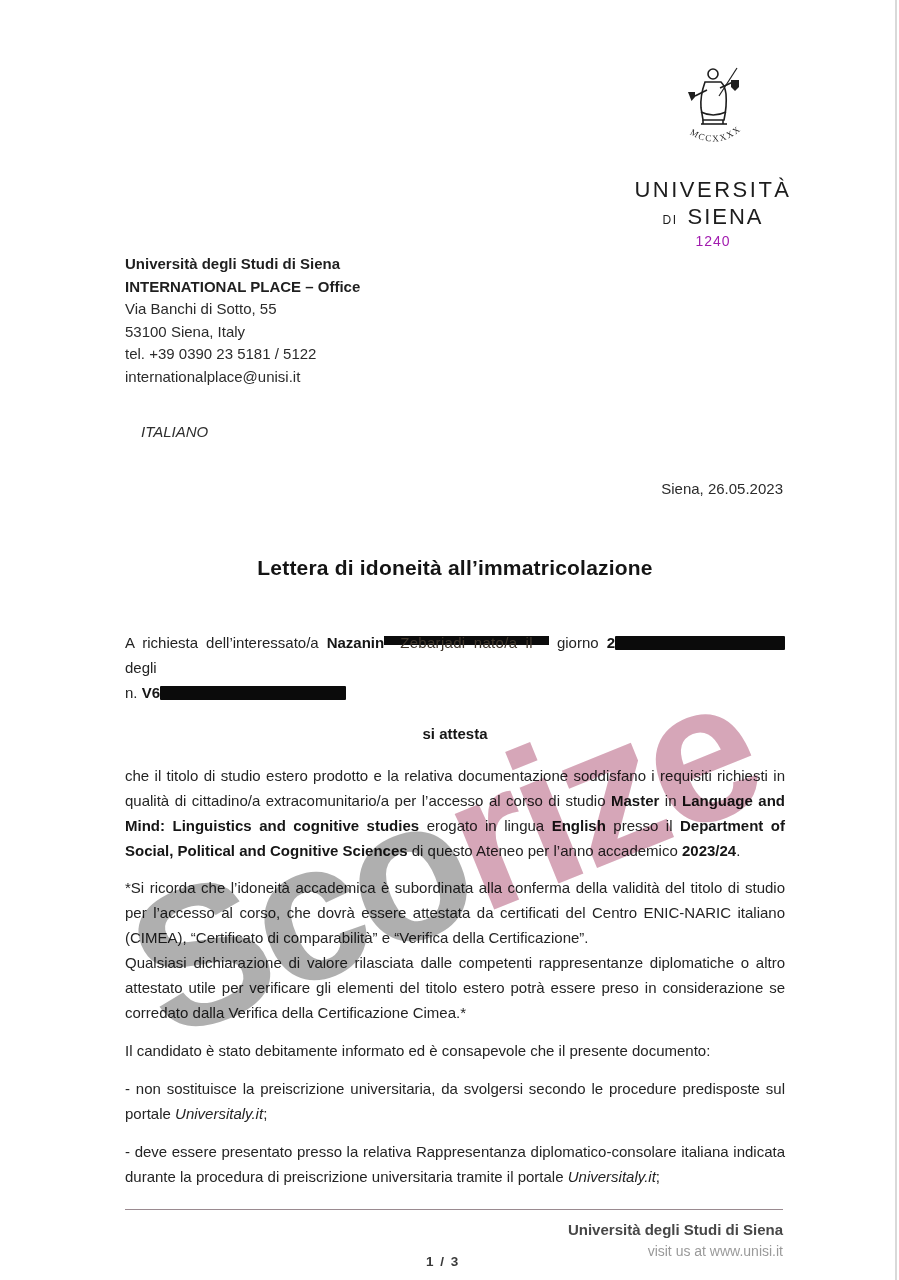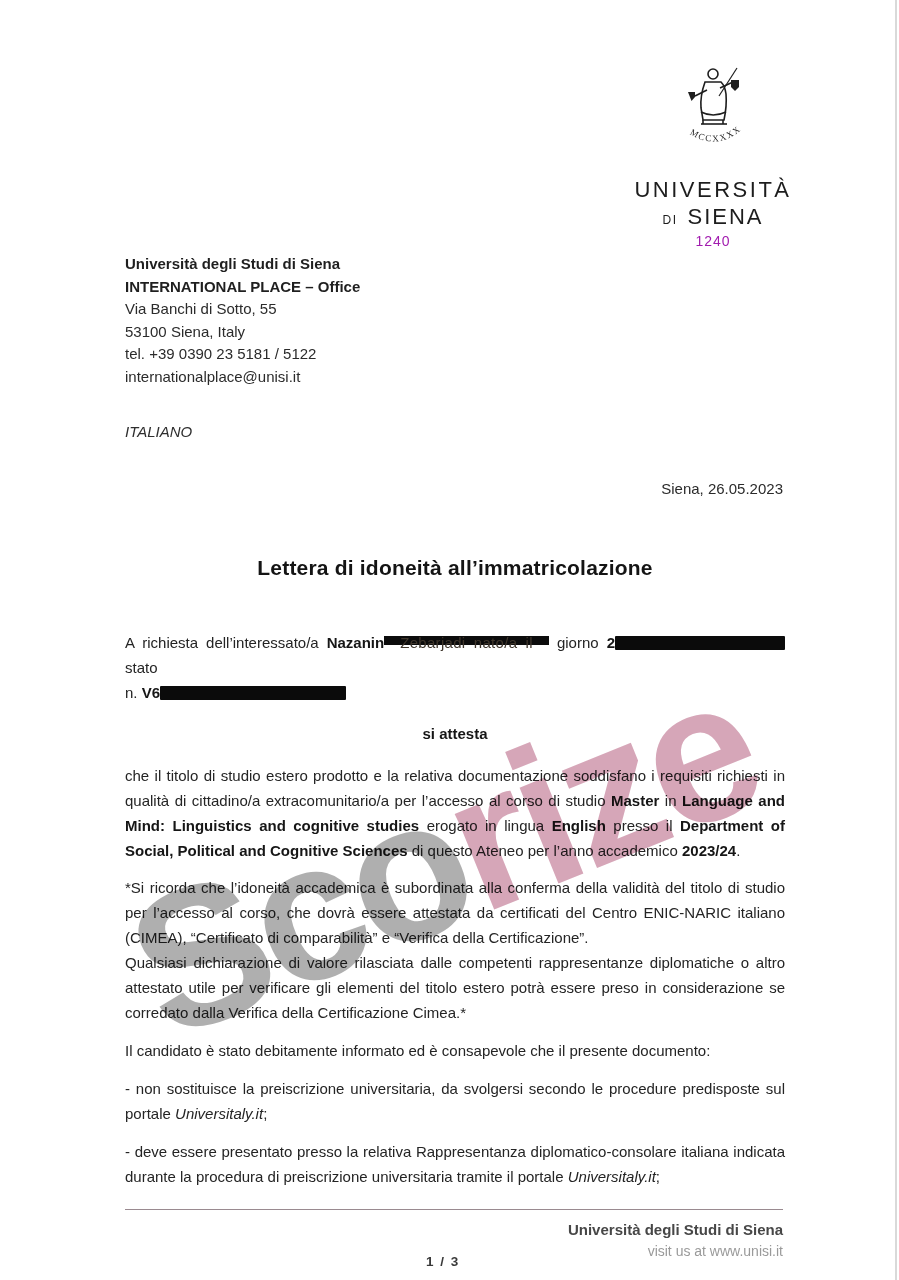--- a/index.html
+++ b/index.html
@@ -14,21 +14,21 @@
   .seal{width:112px;height:112px;margin:0 auto;display:block;}
   .uni1{font-size:22px;letter-spacing:2.5px;color:#1d1d1d;margin-top:19px;}
   .uni2{font-size:22px;letter-spacing:2px;color:#1d1d1d;margin-top:1px;}
   .uni2 .di{font-size:12px;letter-spacing:1.5px;margin-right:10px;}
   .founded{font-size:14px;color:#a21caf;margin-top:3px;letter-spacing:1px;}
 
   
   .sender{position:absolute;left:125px;top:253px;font-size:15px;line-height:22.5px;color:#2b2b2b;}
   .sender .bold{font-weight:bold;color:#1f1f1f;}
 
-  .lang{position:absolute;left:125px;top:423px;font-style:italic;font-size:15px;color:#2e2e2e;}
+  .lang{position:absolute;left:141px;top:423px;font-style:italic;font-size:15px;color:#2e2e2e;}
   .dateline{position:absolute;left:125px;top:480px;width:658px;text-align:right;font-size:15px;color:#2b2b2b;}
   .title{position:absolute;left:105px;top:556px;width:700px;text-align:center;font-weight:bold;font-size:21px;color:#141414;letter-spacing:0.2px;}
 
   
   .content{position:absolute;left:125px;top:630px;width:660px;font-size:15px;line-height:25px;text-align:justify;color:#242424;}
   .content p{margin:0;}
   .p-attesta{text-align:center;font-weight:bold;margin-top:16px !important;color:#161616;}
   .p-attested{margin-top:17px !important;}
   .p-reminder{margin-top:12px !important;}
   .p-informed{margin-top:13px !important;}
@@ -105,21 +105,21 @@
     <div>internationalplace@unisi.it</div>
   </div>
 
   <div class="lang">ITALIANO</div>
 
   <div class="dateline">Siena, 26.05.2023</div>
 
   <div class="title">Lettera di idoneità all’immatricolazione</div>
 
   <div class="content">
-    <p class="p-intro"><span>A richiesta dell’interessato/a </span><span class="b">Nazanin</span><span class="rf">Zebarjadi nato/a il</span><span> giorno </span><span class="b">2</span><span class="bar" style="width: 170px;"></span><span>stato</span><br><span>n. </span><span class="b">V6</span><span class="bar" style="width: 186px;"></span></p>
+    <p class="p-intro"><span>A richiesta dell’interessato/a </span><span class="b">Nazanin</span><span class="rf">Zebarjadi nato/a il</span><span> giorno </span><span class="b">2</span><span class="bar" style="width: 170px;"></span><span>degli</span><br><span>n. </span><span class="b">V6</span><span class="bar" style="width: 186px;"></span></p>
     <p class="p-attesta">si attesta</p>
     <p class="p-attested"><span>che il titolo di studio estero prodotto e la relativa documentazione soddisfano i requisiti richiesti in qualità di cittadino/a extracomunitario/a per l’accesso al corso di studio </span><span class="b">Master</span><span> in </span><span class="b">Language and Mind: Linguistics and cognitive studies</span><span> erogato in lingua </span><span class="b">English</span><span> presso il </span><span class="b">Department of Social, Political and Cognitive Sciences</span><span> di questo Ateneo per l’anno accademico </span><span class="b">2023/24</span><span>.</span></p>
     <p class="p-reminder"><span>*Si ricorda che l’idoneità accademica è subordinata alla conferma della validità del titolo di studio per l’accesso al corso, che dovrà essere attestata da certificati del Centro ENIC-NARIC italiano (CIMEA), “Certificato di comparabilità” e “Verifica della Certificazione”.</span><br><span>Qualsiasi dichiarazione di valore rilasciata dalle competenti rappresentanze diplomatiche o altro attestato utile per verificare gli elementi del titolo estero potrà essere preso in considerazione se corredato dalla Verifica della Certificazione Cimea.*</span></p>
     <p class="p-informed"><span>Il candidato è stato debitamente informato ed è consapevole che il presente documento:</span></p>
     <p class="p-bullet1"><span>- non sostituisce la preiscrizione universitaria, da svolgersi secondo le procedure predisposte sul portale </span><span class="i">Universitaly.it</span><span>;</span></p>
     <p class="p-bullet2"><span>- deve essere presentato presso la relativa Rappresentanza diplomatico-consolare italiana indicata durante la procedura di preiscrizione universitaria tramite il portale </span><span class="i">Universitaly.it</span><span>;</span></p>
   </div>
 
   <div class="watermark">
       <span id="wm-gray" style="color: rgba(96, 96, 96, 0.5);">Sco</span>

